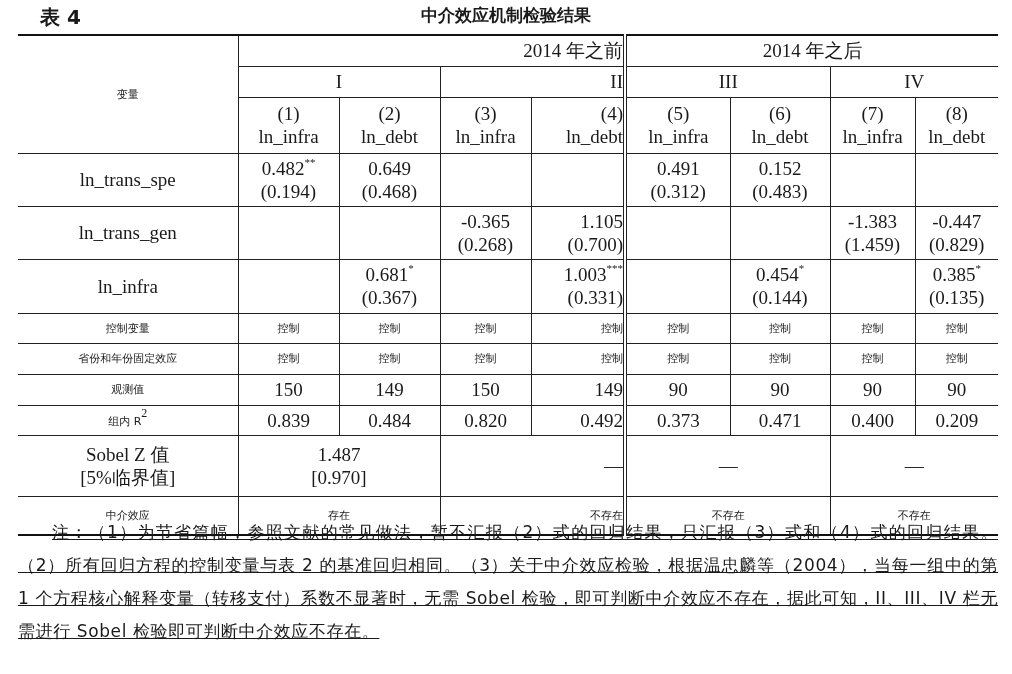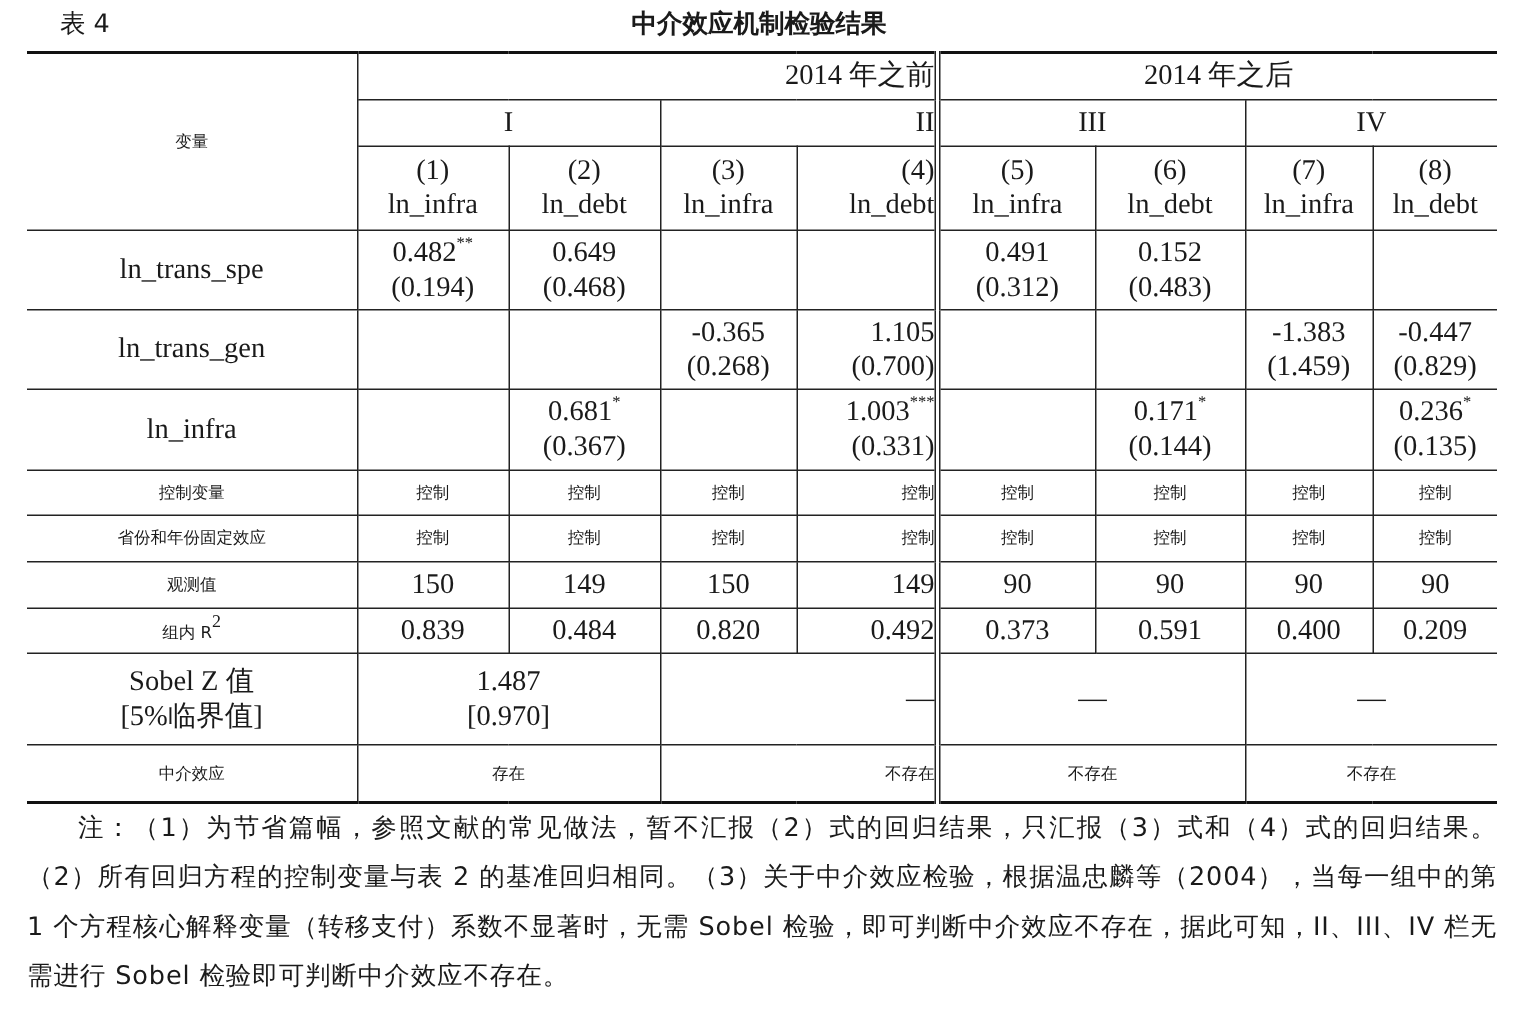--- a/index.html
+++ b/index.html
@@ -4,21 +4,21 @@
 <style>
   html, body { margin:0; padding:0; background:#ffffff; }
   body {
     width:1012px; height:674px; position:relative; overflow:hidden;
     font-family: "Liberation Serif", "DejaVu Serif", serif;
     color:#1a1a1a;
   }
   .caption-num {
     position:absolute; left:40px; top:4px;
     font-family: "DejaVu Sans", "Liberation Sans", sans-serif;
-    font-weight:normal; font-size:17px;
+    font-weight:bold; font-size:20px;
   }
   .caption-title {
     position:absolute; left:0; width:1012px; top:4px; text-align:center;
     font-family: Liberation Serif, serif;
     font-weight:bold; font-size:17px;
   }
   table.result {
     position:absolute; left:18px; top:34px;
     width:980px;
     border-collapse:collapse;
@@ -29,31 +29,32 @@
   table.result td {
     text-align:center; vertical-align:middle;
     border-left:1px solid #222; border-right:1px solid #222;
     border-top:1.5px solid #222; border-bottom:1.5px solid #222;
     padding:0;
   }
   table.result tr:first-child td { border-top:2.5px solid #111; }
   table.result tr:last-child td { border-bottom:2.5px solid #111; }
   table.result td.first { border-left:none; }
   table.result td.last { border-right:none; }
-  table.result td.dbl-left { border-left:4px double #222; }
+  table.result td.dbl-left { border-left:4px double #222;font-family:Liberation Serif, serif; }
   table.result td.dbl-right { border-right:4px double #222;text-align:right; }
   .cjk { font-family: "DejaVu Sans", "Liberation Sans", sans-serif; font-size:11px; }
   .cell-line { display:block; }
   sup.star { font-size:11px; vertical-align:top; line-height:12px; position:relative; top:-1px; }
   sup.sq { font-size:12px; vertical-align:top; line-height:12px; }
   .note {
-    position:absolute; left:18px; top:536px; width:980px;
+    position:absolute; left:18px; top:516px; width:980px;
     font-size:17px; line-height:33px;
     font-family: "DejaVu Sans", "Liberation Sans", sans-serif;
     letter-spacing:0.6px;
+    text-decoration:underline;
   }
   .note p { margin:0; text-indent:34px; text-align:justify; }
 </style>
 </head>
 <body>
 
 <div class="caption-num">表 4</div>
 <div class="caption-title">中介效应机制检验结果</div>
 
 <table class="result">
@@ -206,29 +207,29 @@
         </td>
     <td class="dbl-right">
           <span class="cell-line"><span>1.003</span><sup class="star">***</sup></span>
           <span class="cell-line">(0.331)</span>
         </td>
     <td class="dbl-left">
           <span class="cell-line"><span></span><sup class="star"></sup></span>
           <span class="cell-line"></span>
         </td>
     <td>
-          <span class="cell-line"><span>0.171</span><sup class="star">*</sup></span>
+          <span class="cell-line"><span>0.454</span><sup class="star">*</sup></span>
           <span class="cell-line">(0.144)</span>
         </td>
     <td>
           <span class="cell-line"><span></span><sup class="star"></sup></span>
           <span class="cell-line"></span>
         </td>
     <td class="last">
-          <span class="cell-line"><span>0.236</span><sup class="star">*</sup></span>
+          <span class="cell-line"><span>0.385</span><sup class="star">*</sup></span>
           <span class="cell-line">(0.135)</span>
         </td>
   </tr>
 
   <tr style="height:30px">
     <td class="first cjk">控制变量</td>
     <td class="cjk">控制</td>
     <td class="cjk">控制</td>
     <td class="cjk">控制</td>
     <td class="cjk dbl-right">控制</td>
@@ -262,21 +263,21 @@
     <td class="last">90</td>
   </tr>
 
   <tr style="height:30px">
     <td class="first"><span class="cjk">组内 R</span><sup class="sq">2</sup></td>
     <td>0.839</td>
     <td>0.484</td>
     <td>0.820</td>
     <td class="dbl-right">0.492</td>
     <td class="dbl-left">0.373</td>
-    <td>0.591</td>
+    <td>0.471</td>
     <td>0.400</td>
     <td class="last">0.209</td>
   </tr>
 
   <tr style="height:61px">
     <td class="first">
           <span class="cell-line">Sobel Z 值</span>
           <span class="cell-line">[5%临界值]</span>
         </td>
     <td colspan="2">

